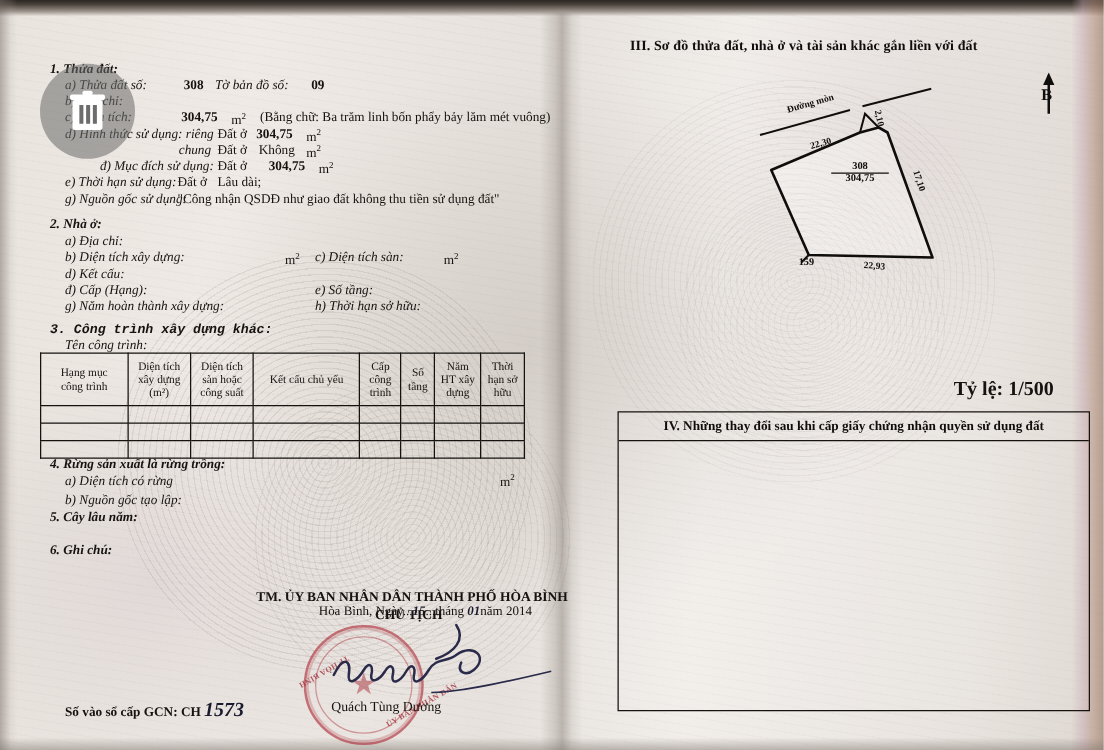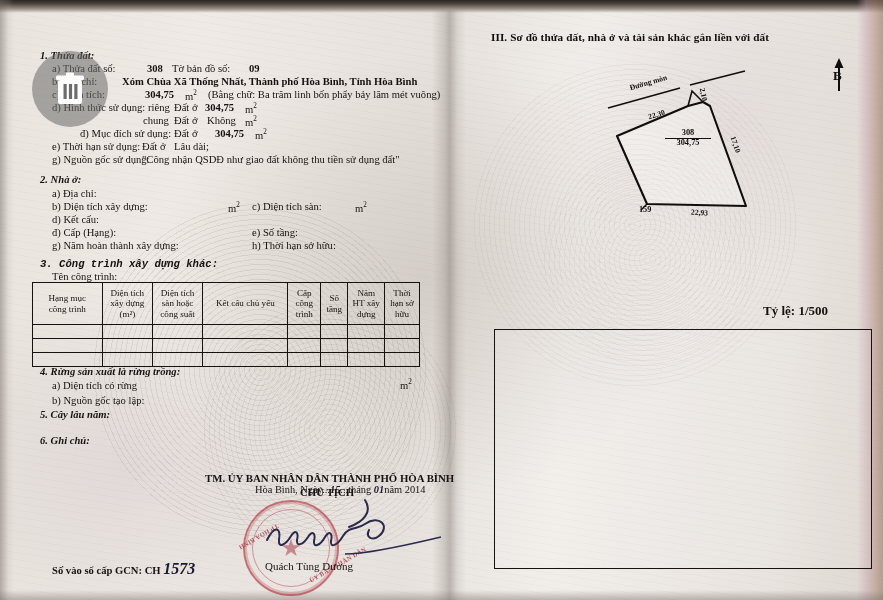--- a/index.html
+++ b/index.html
@@ -53,35 +53,35 @@
   .bottomedge{
     position:absolute; left:0; right:0; bottom:0; height:10px;
     background: linear-gradient(0deg, rgba(120,110,104,0.45) 0%, rgba(0,0,0,0) 100%);
     pointer-events:none;
   }
 
   .content { position:absolute; inset:0; }
   .h-sec {
     position:absolute; font-weight:bold; font-size:11.2px; letter-spacing:.1px; color:#100e0c;
   }
-  .lbl { position:absolute; font-size:10.6px; color:#15120f; white-space:nowrap; }
+  .lbl { position:absolute; font-size:10.6px; color:#15120f; white-space:nowrap;font-style:italic; }
   .lbl.i { font-style:italic; font-weight:bold; }
   .val { position:absolute; font-size:10.6px; color:#15120f; white-space:nowrap; }
   .sup { font-size:7.2px; vertical-align:super; }
 
   
   .tbl { position:absolute; border-collapse:collapse; }
   .tbl td, .tbl th {
     border:1px solid #15120f; font-size:9.1px; color:#15120f; font-weight:normal;
     text-align:center; line-height:1.12; padding:1px 1px;
   }
   .tbl th { font-weight:normal; }
 
   
-  .scalelbl { position:absolute; font-size:13px; font-weight:bold; color:#15120f;text-align:center; }
+  .scalelbl { position:absolute; font-size:16px; font-weight:bold; color:#15120f;text-align:center; }
   .secIV {
     position:absolute; border:1.4px solid #15120f; background:rgba(255,255,255,0.08);
   }
   .secIV .ivhead {
     border-bottom:1.4px solid #15120f; text-align:center; font-weight:bold;
     font-size:10.6px; padding:6px 4px 5px; color:#100e0c;
   }
   .secIV .ivcols { display:flex; height:calc(100% - 28px); }
   .secIV .ivc1 { flex:0 0 63.5%; border-right:1.4px solid #15120f; }
   .secIV .ivc2 { flex:1 1 auto; }
@@ -153,21 +153,20 @@
 
 
     <div class="lbl i" style="left:40px; top:50px;">1. Thửa đất:</div>
 
     <div class="lbl" style="left:52px; top:63px;">a) Thửa đất số:</div>
     <div class="val" style="left:147px; top:63px; font-weight:bold;">308</div>
     <div class="lbl" style="left:172px; top:63px;">Tờ bản đồ số:</div>
     <div class="val" style="left:249px; top:63px; font-weight:bold;text-align:center;">09</div>
 
     <div class="lbl" style="left:52px; top:76px;">b) Địa chỉ:</div>
-    <div class="val" style="left:122px; top:76px; font-weight:bold;">Xóm Chùa Xã Thống Nhất, Thành phố Hòa Bình, Tỉnh Hòa Bình</div>
 
     <div class="lbl" style="left:52px; top:89px;">c) Diện tích:</div>
     <div class="val" style="left:145px; top:89px; font-weight:bold;">304,75</div>
     <div class="val" style="left:185px; top:89px;"><span>m</span><span class="sup">2</span></div>
     <div class="val" style="left:208px; top:89px;">(Bằng chữ: Ba trăm linh bốn phẩy bảy lăm mét vuông)</div>
 
     <div class="lbl" style="left:52px; top:102px;"><span>d) Hình thức sử dụng:</span> <span>riêng</span></div>
     <div class="val" style="left:174px; top:102px;">Đất ở</div>
     <div class="val" style="left:205px; top:102px; font-weight:bold;">304,75</div>
     <div class="val" style="left:245px; top:102px;">m<span class="sup">2</span></div>
@@ -306,21 +305,21 @@
       <path d="M22 48 C30 32 36 36 34 48 C33 56 40 54 46 44 C50 37 54 40 52 48 C51 55 58 53 63 45 C67 38 71 41 69 49 C68 56 75 54 80 45 C84 38 88 41 86 49 C85 56 92 54 98 44 C104 34 112 38 120 32 C134 22 146 34 134 44 C128 49 120 46 124 38" stroke="#2a2a4a" stroke-width="2" fill="none" stroke-linecap="round" stroke-linejoin="round"></path>
       <path d="M100 62 C120 62 150 56 196 45" stroke="#2a2a4a" stroke-width="1.3" fill="none"></path>
     </svg>
 
     <div class="sigline" style="left:265px; top:560px; font-size:11px;">Quách Tùng Dương</div>
 
     <div class="gcn" style="left:52px; top:560px;">
       <span>Số vào sổ cấp GCN: CH</span> <span class="hw" style="font-size:16px;">1573</span>
     </div>
 
-    <div class="h-sec" style="left:491px; top:31px;">III. Sơ đồ thửa đất, nhà ở và tài sản khác gắn liền với đất</div>
+    <div class="h-sec" style="left:504px; top:31px;">III. Sơ đồ thửa đất, nhà ở và tài sản khác gắn liền với đất</div>
 
     <svg style="position:absolute; left:832px; top:58px;" width="14" height="34" viewBox="0 0 14 34">
       <path d="M7 2 L7 33" stroke="#100e0c" stroke-width="2"></path>
       <path d="M7 0 L2.5 10 L11.5 10 Z" fill="#100e0c"></path>
     </svg>
     <div class="northlbl" style="left:833px; top:68px;">B</div>
 
     <svg class="diagram" style="left:600px; top:58px;" width="270" height="180" viewBox="0 0 270 180">
 
       <path d="M8 50 L80 30" stroke="#100e0c" stroke-width="1.6" fill="none"></path>
@@ -341,20 +340,21 @@
     <div class="dimtext" style="left:639px; top:205px; font-size:8.2px;">159</div>
 
     <div class="plotfrac" style="left:665px; top:129px; width:46px;">
       <div class="num">308</div>
       <div class="den">304,75</div>
     </div>
 
     <div class="scalelbl" style="left:763px; top:303px;">Tỷ lệ: 1/500</div>
 
     <div class="secIV" style="left:494px; top:329px; width:378px; height:240px;">
+      <div class="ivhead">IV. Những thay đổi sau khi cấp giấy chứng nhận quyền sử dụng đất</div>
     </div>
 
     <div class="tool-overlay" style="left:32px; top:51px;">
       <svg width="30" height="34" viewBox="0 0 30 34">
         <rect x="3" y="8" width="24" height="24" rx="2" fill="#ffffff"></rect>
         <rect x="1" y="3.5" width="28" height="4.5" rx="1.6" fill="#ffffff"></rect>
         <rect x="11" y="0.5" width="8" height="3.6" rx="1.2" fill="#ffffff"></rect>
         <rect x="8.5" y="12" width="3.2" height="15" fill="#6c6c6c"></rect>
         <rect x="13.9" y="12" width="3.2" height="15" fill="#6c6c6c"></rect>
         <rect x="19.3" y="12" width="3.2" height="15" fill="#6c6c6c"></rect>

